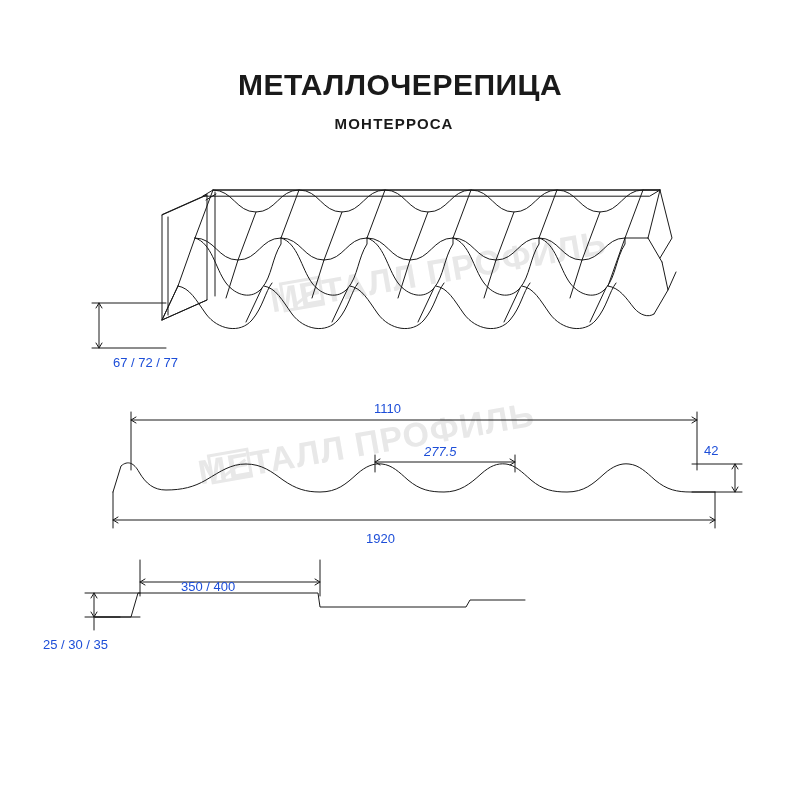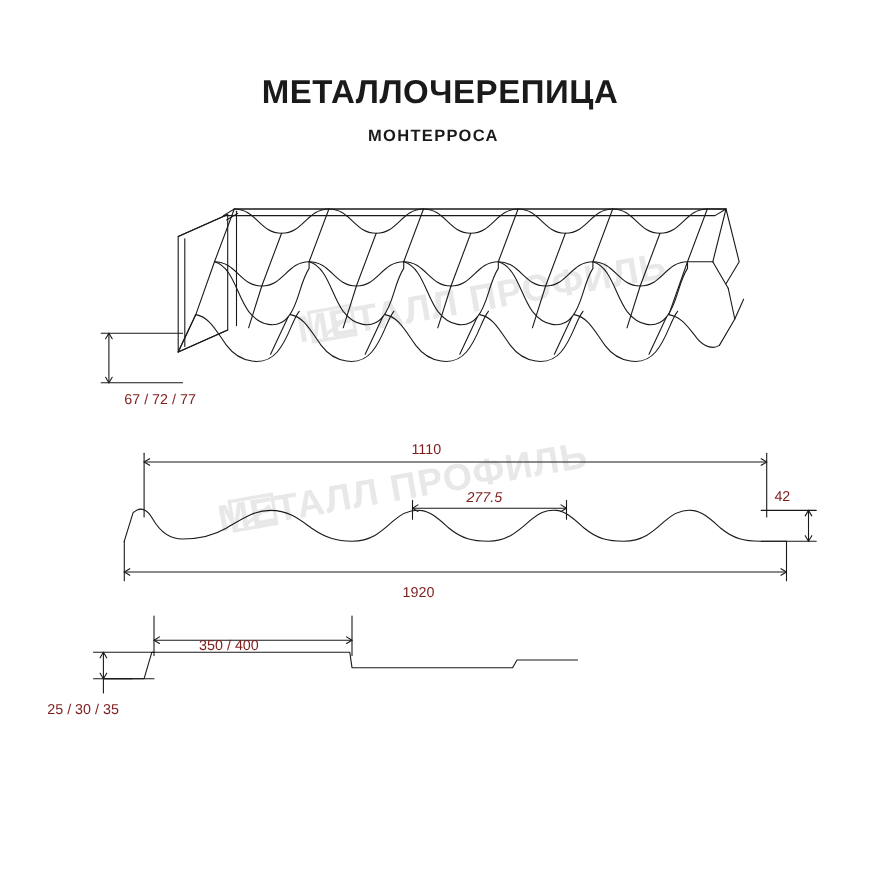--- a/index.html
+++ b/index.html
@@ -77,21 +77,21 @@
   #drawing {
     position: absolute;
     left: 0;
     top: 0;
   }
 
   
   .dim-label {
     position: absolute;
     font-size: 13px;
-    color: #7f1d1d;
+    color: #1d4ed8;
     white-space: nowrap;
   }
   .lbl-height  { left: 113px; top: 355px; }
   .lbl-1110    { left: 374px; top: 401px; }
   .lbl-2775    { left: 424px; top: 444px; font-style: italic; }
   .lbl-42      { left: 704px; top: 443px; }
   .lbl-1170    { left: 366px; top: 531px; }
   .lbl-350400  { left: 181px; top: 531px; margin-top: 48px; }
   .lbl-253035  { left: 43px;  top: 637px; }
 </style>

